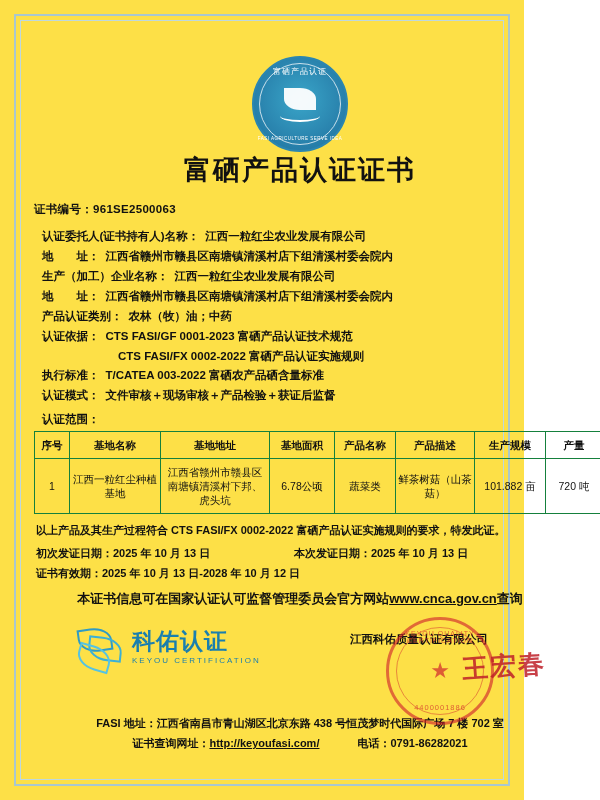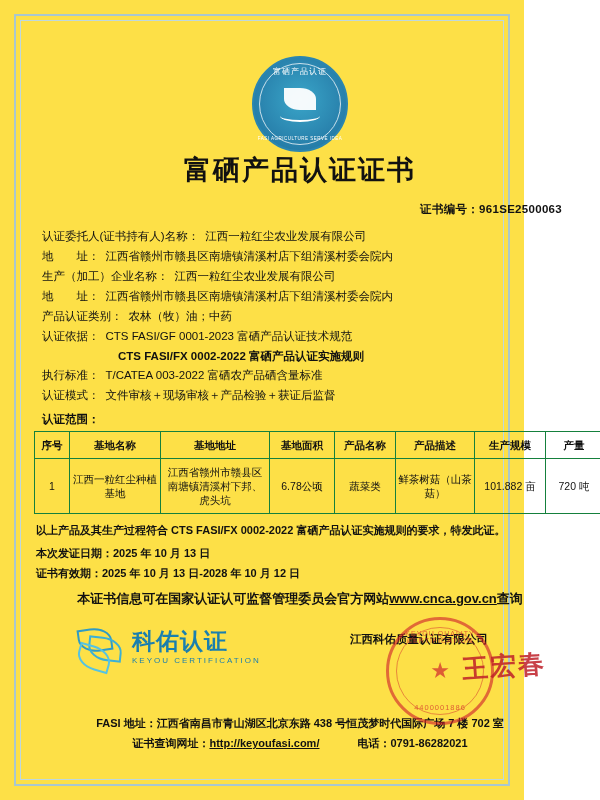--- a/index.html
+++ b/index.html
@@ -120,38 +120,38 @@
   
   .title {
     text-align: center;
     font-size: 27px;
     font-weight: bold;
     letter-spacing: 2px;
     color: #111;
     font-family: "DejaVu Sans", "Liberation Sans", sans-serif;
   }
   .cert-no {
-    text-align: right;
+    text-align: left;
     font-size: 11.5px;
     font-weight: bold;
     margin-top: 14px;
     padding-right: 4px;
     letter-spacing: .3px;
   }
 
   
   .fields {
     margin-top: 10px;
     padding-left: 8px;
   }
   .frow {
     display: flex;
     align-items: center;
     font-size: 11.5px;
-    font-weight: normal;
+    font-weight: bold;
     line-height: 19px;
     margin-bottom: 1px;
   }
   .flabel {
     flex: 0 0 auto;
     white-space: nowrap;
   }
   .fvalue {
     flex: 1 1 auto;
     padding-left: 6px;
@@ -457,20 +457,23 @@
           <td>鲜茶树菇（山茶菇）</td>
           <td>101.882 亩</td>
           <td>720 吨</td>
         </tr>
       </tbody>
     </table>
 
     <div class="statement">以上产品及其生产过程符合 CTS FASI/FX 0002-2022 富硒产品认证实施规则的要求，特发此证。</div>
 
     <div class="dates">
+      <div class="d1">
+        <span>初次发证日期：</span><span>2025 年 10 月 13 日</span>
+      </div>
       <div class="d2">
         <span>本次发证日期：</span><span>2025 年 10 月 13 日</span>
       </div>
     </div>
 
     <div class="valid">
       <span>证书有效期：</span><span>2025 年 10 月 13 日-2028 年 10 月 12 日</span>
     </div>
 
     <div class="website-line">

